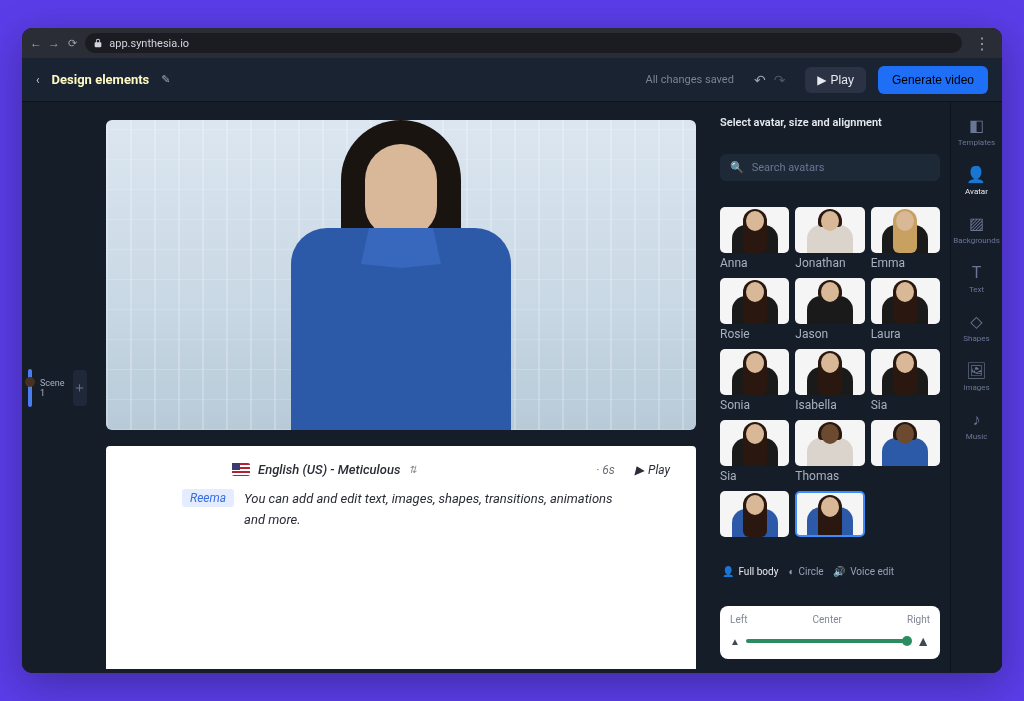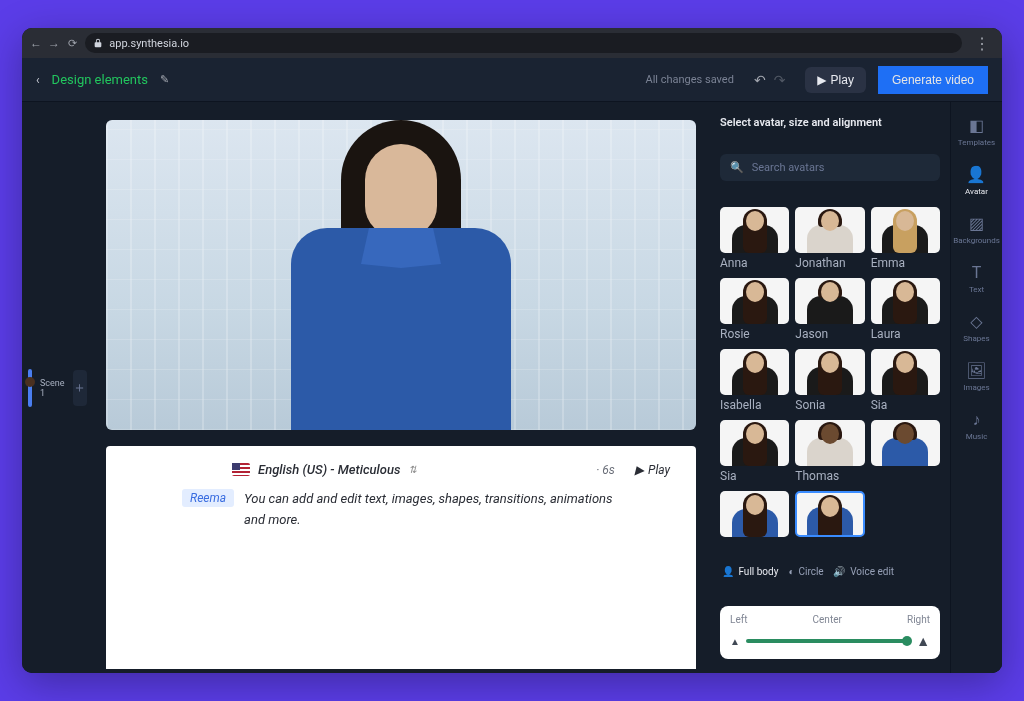--- a/index.html
+++ b/index.html
@@ -52,44 +52,44 @@
 .app-header {
   height: 44px;
   background: #1a2332;
   display: flex;
   align-items: center;
   padding: 0 14px;
   gap: 12px;
   border-bottom: 1px solid #0d1420;
 }
 .back-btn { color: #c8ccd5; cursor: pointer; font-size: 12px; }
-.header-title { color: #22c55e; font-size: 13px; font-weight: 400; }
+.header-title { color: #fef9c3; font-size: 13px; font-weight: 700; }
 .edit-icon { color: #a0a4ad; font-size: 11px; cursor: pointer; }
 .header-spacer { flex: 1; }
 .save-status { color: #7a8294; font-size: 11px; }
 .undo-redo { display: flex; gap: 8px; color: #a0a4ad; font-size: 14px; margin: 0 8px; }
 .undo-redo span { cursor: pointer; }
 .play-btn {
   background: #2a3244;
   color: #e8eaf0;
   border: none;
   padding: 6px 12px;
   border-radius: 6px;
   font-size: 12px;
   display: flex;
   align-items: center;
   gap: 4px;
   cursor: pointer;
 }
 .generate-btn {
   background: #1e6ff5;
-  color: #e5e5e5;
+  color: #000000;
   border: none;
   padding: 7px 14px;
-  border-radius: 0;
+  border-radius: 6px;
   font-size: 12px;
   cursor: pointer;
 }
 
 .app-body {
   flex: 1;
   display: flex;
   background: #151d29;
   overflow: hidden;
 }
@@ -541,29 +541,29 @@
               <div class="av-body"></div>
             </div>
           <div class="av-label">Laura</div>
         </div>
         <div class="av-card">
           <div class="av-thumb">
               <div class="av-hair long"></div>
               <div class="av-head"></div>
               <div class="av-body"></div>
             </div>
+          <div class="av-label">Sonia</div>
+        </div>
+        <div class="av-card">
+          <div class="av-thumb">
+              <div class="av-hair long"></div>
+              <div class="av-head"></div>
+              <div class="av-body"></div>
+            </div>
           <div class="av-label">Isabella</div>
-        </div>
-        <div class="av-card">
-          <div class="av-thumb">
-              <div class="av-hair long"></div>
-              <div class="av-head"></div>
-              <div class="av-body"></div>
-            </div>
-          <div class="av-label">Sonia</div>
         </div>
         <div class="av-card">
           <div class="av-thumb">
               <div class="av-hair long"></div>
               <div class="av-head"></div>
               <div class="av-body"></div>
             </div>
           <div class="av-label">Sia</div>
         </div>
         <div class="av-card">

